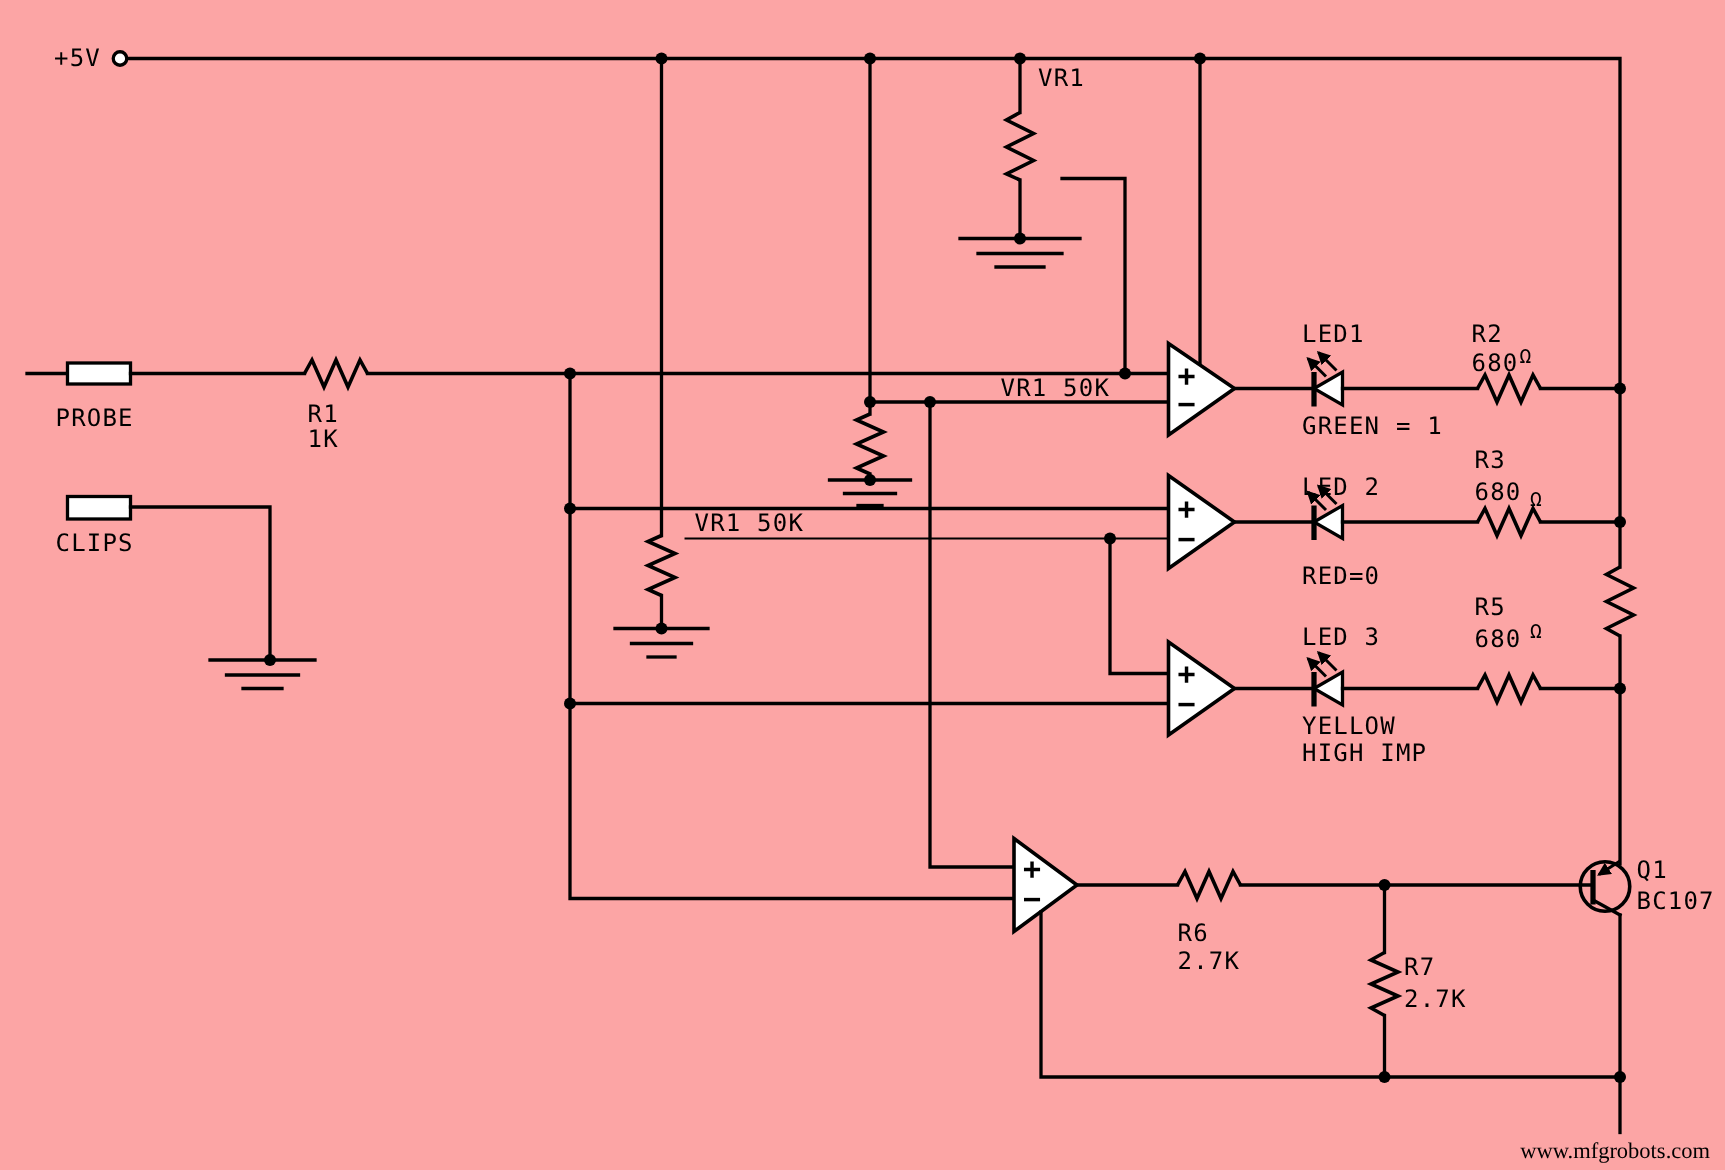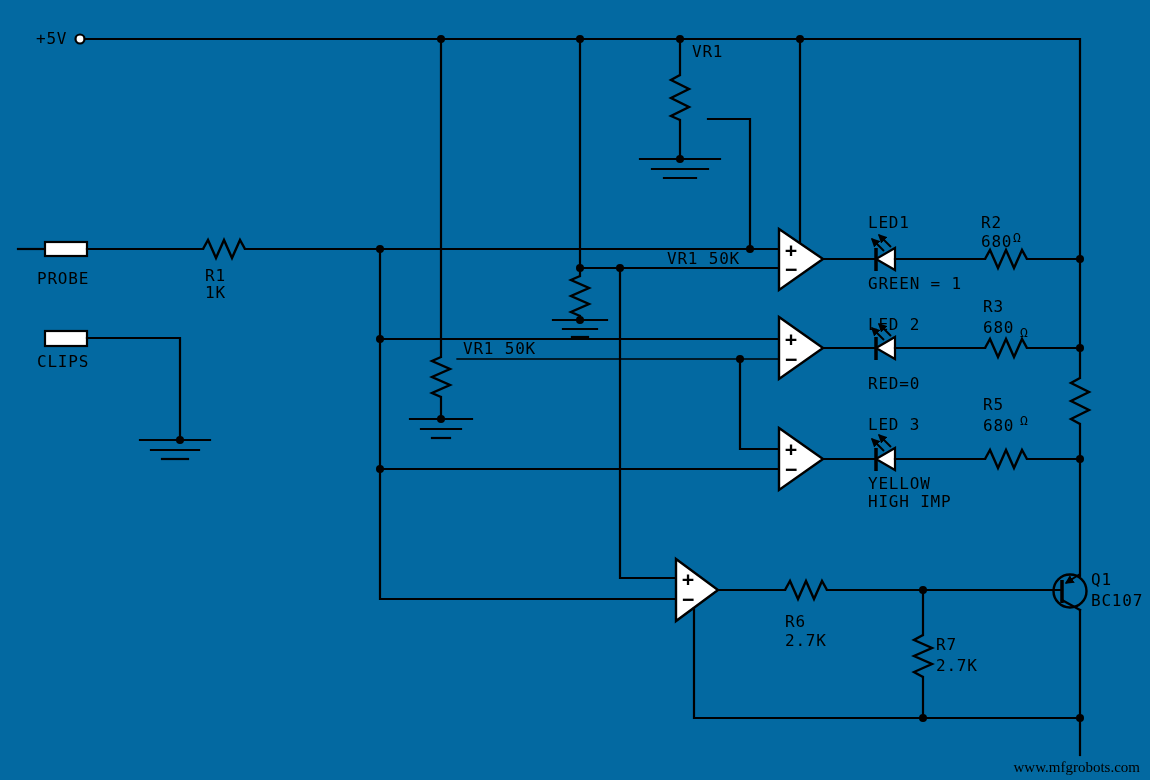--- a/index.html
+++ b/index.html
@@ -1,16 +1,16 @@
 <!DOCTYPE html>
 <html><head>
 <meta charset="utf-8">
 <style>
   html,body{margin:0;padding:0;background:#ffffff;}
-  .canvas{position:relative;width:1150px;height:780px;background:#0369a1;overflow:hidden;}
+  .canvas{position:relative;width:1150px;height:780px;background:#fca5a5;overflow:hidden;}
   svg{display:block;}
   .wire{fill:none;stroke:#000;stroke-width:2.2;stroke-linecap:square;}
   .thinwire{fill:none;stroke:#000;stroke-width:1.3;stroke-linecap:square;}
   .sym{fill:none;stroke:#000;stroke-width:2.4;stroke-linejoin:miter;}
   .bar{fill:none;stroke:#000;stroke-width:3.5;stroke-linecap:butt;}
   .dot{fill:#000;stroke:none;}
   .opamp{fill:#ffffff;stroke:#000;stroke-width:2.4;stroke-linejoin:miter;}
   .ledtri{fill:#ffffff;stroke:#000;stroke-width:2.2;stroke-linejoin:miter;}
   .arrowline{fill:none;stroke:#000;stroke-width:2;}
   .lbl{font-family:"DejaVu Sans Mono","Liberation Mono",monospace;font-size:16px;fill:#000;letter-spacing:0.8px;}

